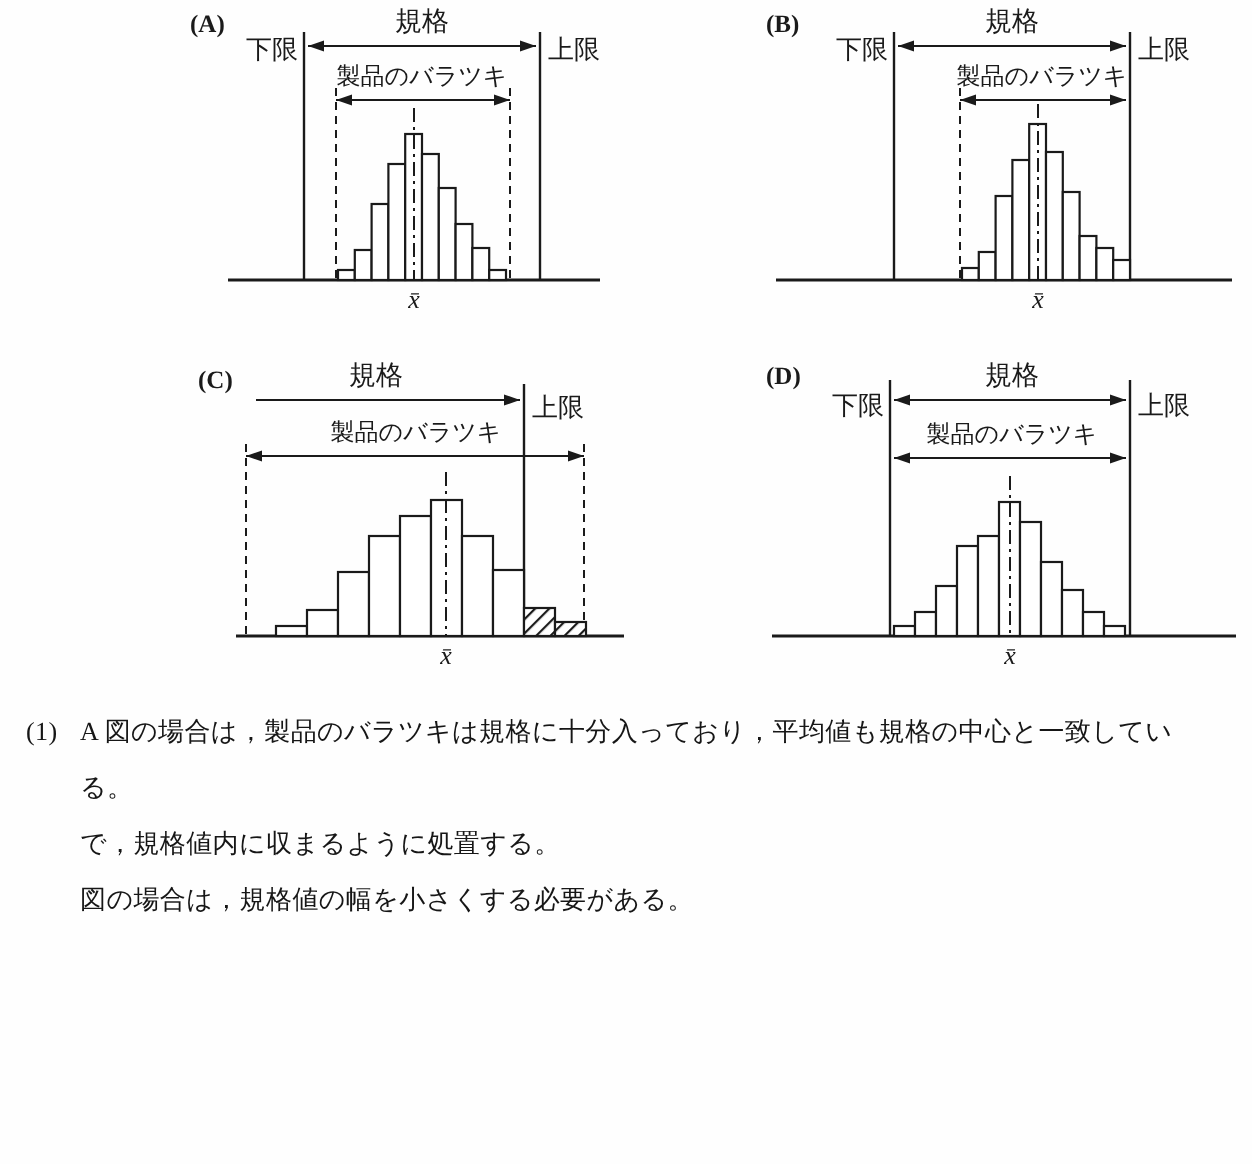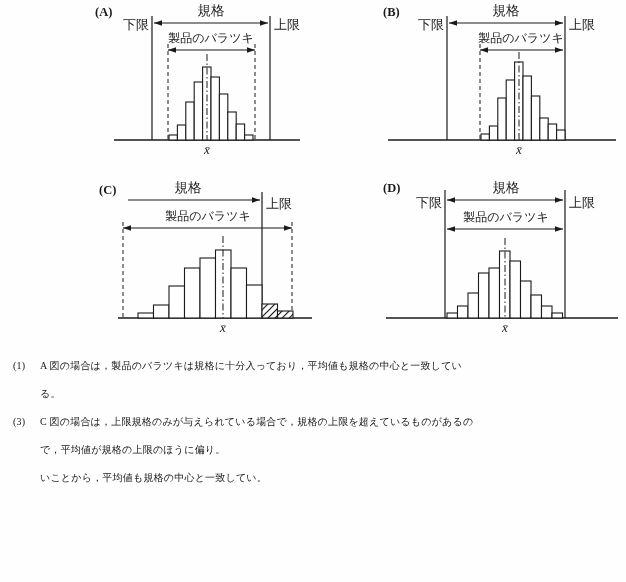--- a/index.html
+++ b/index.html
@@ -7,21 +7,21 @@
   .page{position:relative;width:626px;height:582px;background:#fefefe;
         font-family:"Liberation Serif",serif;color:#1a1a1a}
   .fig{position:absolute;width:246px;height:172px}
   .fig-a{left:88px;top:0}
   .fig-b{left:380px;top:0}
   .fig-c{left:88px;top:172px}
   .fig-d{left:380px;top:172px}
   .fig svg{display:block;width:246px;height:172px}
   svg text{fill:#1a1a1a;font-family:"Liberation Serif",serif}
   .statements{position:absolute;left:13px;top:352px;width:606px;
-              font-size:10px;line-height:28px;letter-spacing:.2px;color:#161616}
+              font-size:13px;line-height:28px;letter-spacing:.2px;color:#161616}
   .stmt-line{white-space:nowrap}
   .stmt-num{display:inline-block;width:27px}
   .stmt-cont{padding-left:27px}
 </style>
 </head>
 <body>
 
 <div class="page">
 
   <div class="fig fig-a">
@@ -158,22 +158,21 @@
 
     <div class="stmt">
       <div class="stmt-line"><span class="stmt-num">(1)</span><span>A 図の場合は，製品のバラツキは規格に十分入っており，平均値も規格の中心と一致してい</span></div>
       <div class="stmt-line stmt-cont">る。</div>
     </div>
 
     <div class="stmt">
     </div>
 
     <div class="stmt">
-      <div class="stmt-line"><span class="stmt-num">(3)</span><span>C 図の場合は，上限規格のみが与えられている場合で，規格の上限を超えているものがあるの</span></div>
-      <div class="stmt-line stmt-cont">で，平均値が規格の上限のほうに偏り。</div>
+      <div class="stmt-line stmt-cont">で，規格値内に収まるように処置する。</div>
     </div>
 
     <div class="stmt">
-      <div class="stmt-line stmt-cont">いことから，平均値も規格の中心と一致してい。</div>
+      <div class="stmt-line stmt-cont">図の場合は，規格値の幅を小さくする必要がある。</div>
     </div>
 
   </div>
 </div>
 
 </body></html>

